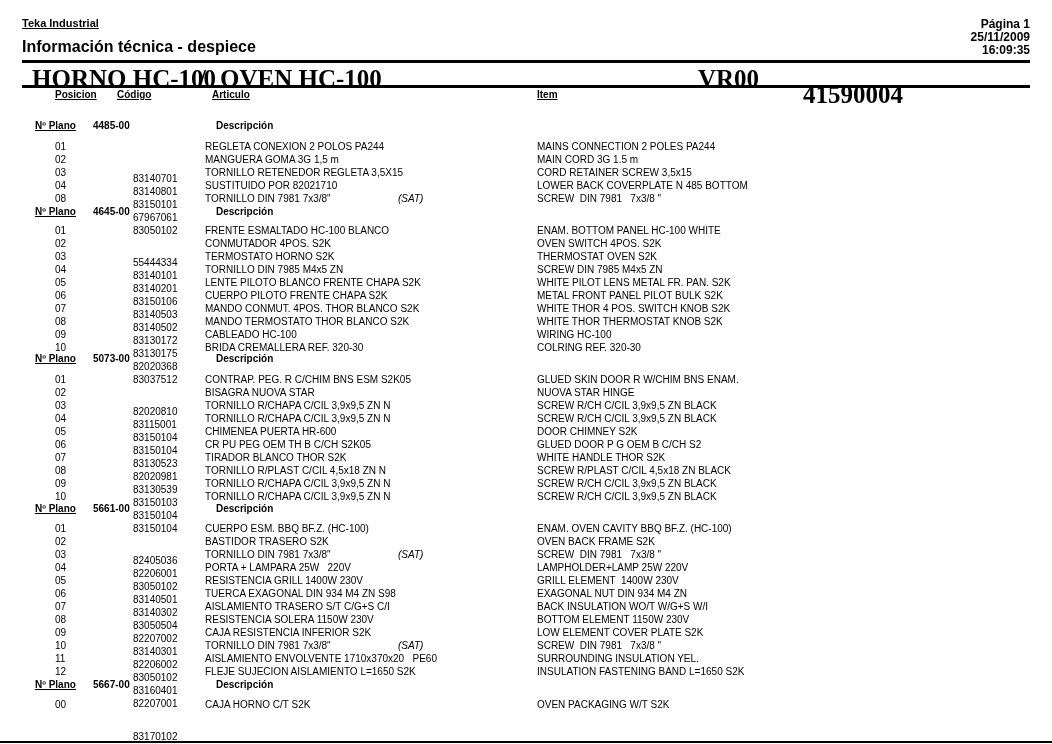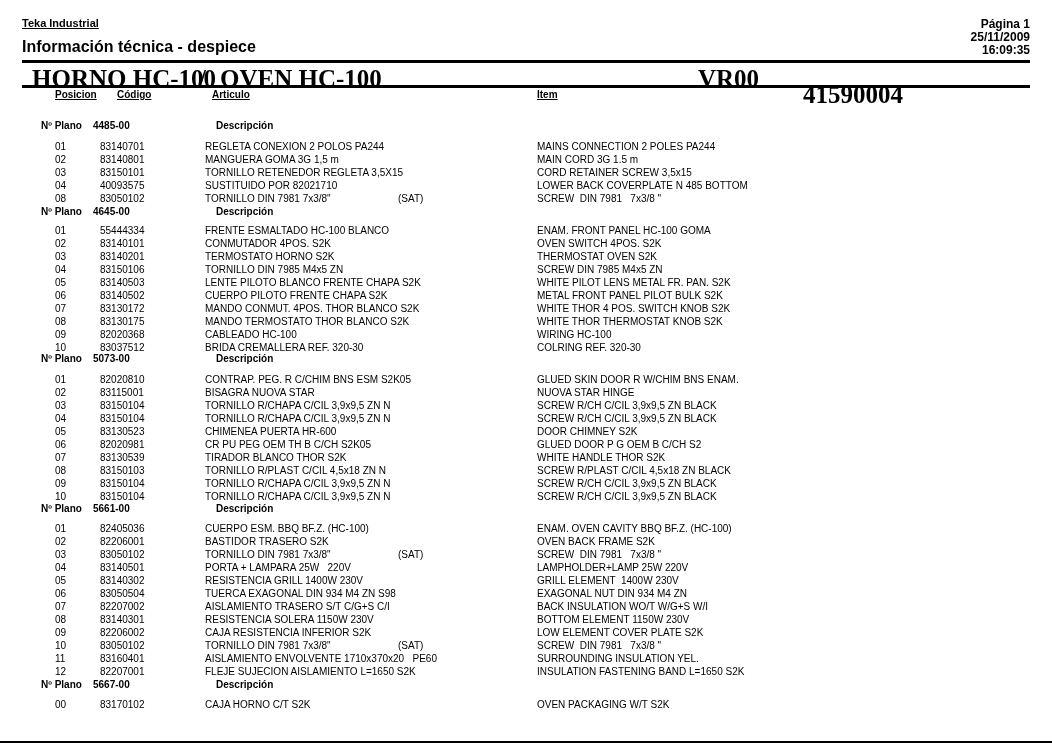--- a/index.html
+++ b/index.html
@@ -7,27 +7,27 @@
   .abs { position:absolute; white-space:pre; }
   .company { left:22px; top:17px; font-size:11px; font-weight:bold; text-decoration:underline; }
   .doc-title { left:22px; top:38px; font-size:16px; font-weight:bold; }
   .meta { right:22px; font-size:12px; font-weight:bold; text-align:right; }
   .rule { position:absolute; left:22px; width:1008px; background:#000; }
   .banner { top:65px; font-family:"Liberation Serif", serif; font-weight:bold; font-size:25px; }
   .colhead { top:89px; font-size:10px; font-weight:bold; text-decoration:underline; }
   .row { position:absolute; left:0; width:1052px; height:13px; font-size:10px; }
   .row span { position:absolute; white-space:pre; top:0; }
   .c-pos { left:55px; }
-  .c-code { left:100px; }
+  .c-code { left:133px;margin-top:32px; }
   .c-art { left:205px; }
-  .c-sat { left:398px; }
+  .c-sat { left:398px;font-style:italic; }
   .c-item { left:537px; }
   .plano { position:absolute; left:0; width:1052px; height:14px; font-size:10px; font-weight:bold; }
   .plano span { position:absolute; white-space:pre; top:0; }
-  .p-label { left:41px; }
+  .p-label { left:35px;text-decoration:underline; }
   .p-num { left:93px; }
   .p-desc { left:216px; }
   .bottom-rule { position:absolute; left:0; top:741px; width:1052px; height:2px; background:#000; }
 </style>
 </head>
 <body>
 
 <div class="abs company">Teka Industrial</div>
 <div class="abs doc-title">Información técnica - despiece</div>
 <div class="abs meta" style="top:17px;">Página 1</div>
@@ -69,21 +69,21 @@
     </div>
     <div class="row" style="top: 167px;">
       <span class="c-pos">03</span>
       <span class="c-code">83150101</span>
       <span class="c-art">TORNILLO RETENEDOR REGLETA 3,5X15</span>
       <span class="c-sat"></span>
       <span class="c-item">CORD RETAINER SCREW 3,5x15</span>
     </div>
     <div class="row" style="top: 180px;">
       <span class="c-pos">04</span>
-      <span class="c-code">40093575</span>
+      <span class="c-code">67967061</span>
       <span class="c-art">SUSTITUIDO POR 82021710</span>
       <span class="c-sat"></span>
       <span class="c-item">LOWER BACK COVERPLATE N 485 BOTTOM</span>
     </div>
     <div class="row" style="top: 193px;">
       <span class="c-pos">08</span>
       <span class="c-code">83050102</span>
       <span class="c-art">TORNILLO DIN 7981 7x3/8"</span>
       <span class="c-sat">(SAT)</span>
       <span class="c-item">SCREW  DIN 7981   7x3/8 "</span>
@@ -91,21 +91,21 @@
     <div class="plano" style="top: 206px;">
       <span class="p-label">Nº Plano</span>
       <span class="p-num">4645-00</span>
       <span class="p-desc">Descripción</span>
     </div>
     <div class="row" style="top: 225px;">
       <span class="c-pos">01</span>
       <span class="c-code">55444334</span>
       <span class="c-art">FRENTE ESMALTADO HC-100 BLANCO</span>
       <span class="c-sat"></span>
-      <span class="c-item">ENAM. FRONT PANEL HC-100 GOMA</span>
+      <span class="c-item">ENAM. BOTTOM PANEL HC-100 WHITE</span>
     </div>
     <div class="row" style="top: 238px;">
       <span class="c-pos">02</span>
       <span class="c-code">83140101</span>
       <span class="c-art">CONMUTADOR 4POS. S2K</span>
       <span class="c-sat"></span>
       <span class="c-item">OVEN SWITCH 4POS. S2K</span>
     </div>
     <div class="row" style="top: 251px;">
       <span class="c-pos">03</span>

